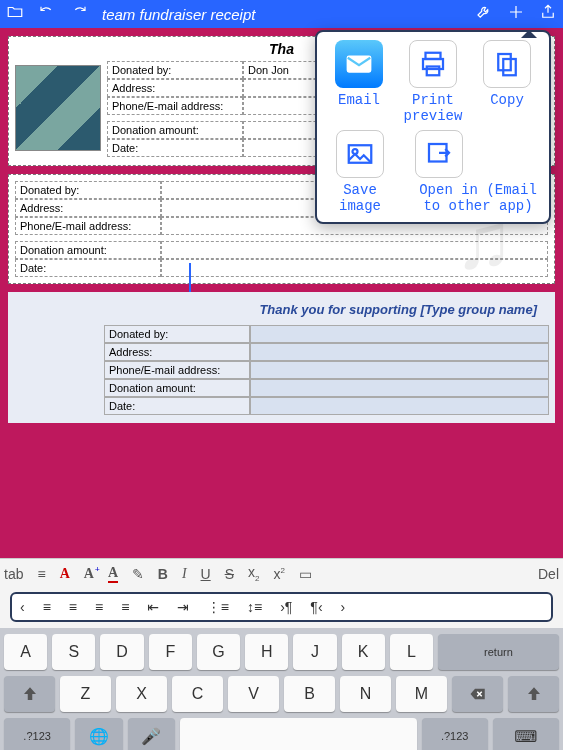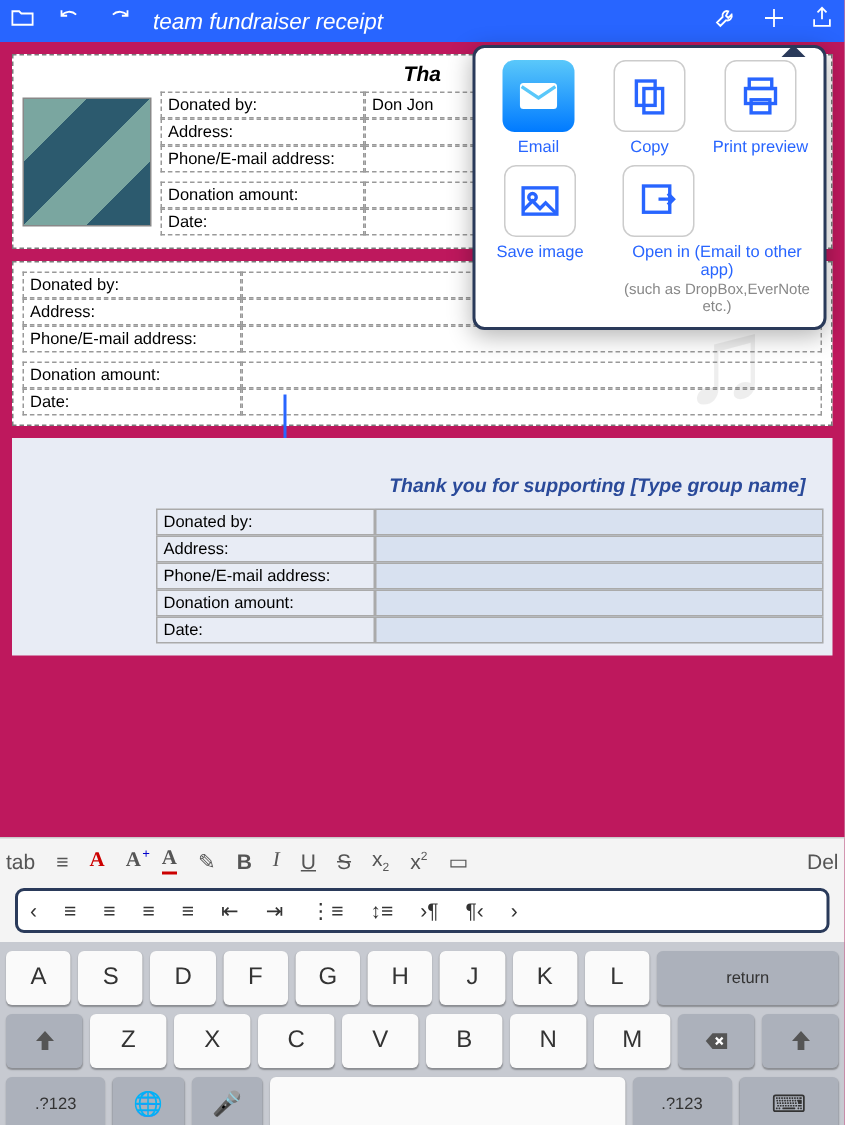--- a/index.html
+++ b/index.html
@@ -38,21 +38,21 @@
 
 
 .popover { position: absolute; top: 30px; right: 12px; width: 236px; background: #fff; border: 2px solid #2a3a5a; border-radius: 8px; box-shadow: 0 4px 16px rgba(0,0,0,0.3); padding: 8px; z-index: 50; }
 .popover::before { content: ""; position: absolute; top: -10px; right: 12px; border: 8px solid transparent; border-bottom-color: #2a3a5a; }
 .pop-grid { display: grid; grid-template-columns: 1fr 1fr 1fr; gap: 6px; }
 .pop-item { text-align: center; cursor: pointer; }
 .pop-icon { width: 48px; height: 48px; margin: 0 auto 4px; border: 1px solid #ccc; border-radius: 8px; display: flex; align-items: center; justify-content: center; }
 .pop-icon.email { background: linear-gradient(#5ac8fa,#007aff); border: none; }
 .pop-icon svg { width: 30px; height: 30px; stroke: #2865ff; fill: none; stroke-width: 1.8; }
 .pop-icon.email svg { stroke: #fff; fill: #fff; }
-.pop-label { font-size: 11px; color: #2865ff; }
+.pop-label { font-size: 14px; color: #2865ff; font-family: Liberation Mono, monospace; }
 .pop-row2 { display: grid; grid-template-columns: 1fr 1.8fr; gap: 20px; margin-top: 6px; }
 .pop-sub { font-size: 10px; color: #888; text-align: center; margin-top: 2px; }
 
 
 .fmt-bar { height: 30px; background: #f4f4f4; border-top: 1px solid #ccc; display: flex; align-items: center; padding: 0 4px; gap: 14px; font-size: 13px; color: #555; }
 .fbtn { cursor: pointer; font-size: 14px; }
 .fbtn.red { color: #c00; }
 .fbtn.blueplus { position: relative; }
 .fbtn.blueplus::after { content: "+"; color: #00c; font-size: 9px; position: absolute; top: -2px; right: -6px; }
 .fbtn.underlineA { text-decoration: none; border-bottom: 2px solid #c00; }
@@ -154,21 +154,21 @@
         <div class="rlabel">Donation amount:</div>
         <div class="rval"></div>
       </div>
     <div class="rcell-row">
         <div class="rlabel">Date:</div>
         <div class="rval"></div>
       </div>
     <div class="cursor-bar"></div>
   </div>
 
-  <div class="receipt3" style="position:relative; padding:18px 6px 8px;">
+  <div class="receipt3" style="position:relative; padding:4px 6px 8px;">
     <div class="receipt-title">Thank you for supporting [Type group name]</div>
     <div style="margin-left:90px;">
       <div class="rcell-row">
           <div class="rlabel">Donated by:</div>
           <div class="rval"></div>
         </div>
       <div class="rcell-row">
           <div class="rlabel">Address:</div>
           <div class="rval"></div>
         </div>
@@ -191,61 +191,60 @@
 <div class="popover">
   <div class="pop-grid">
     <div class="pop-item">
       <div class="pop-icon email">
           <svg viewBox="0 0 24 24">
             <rect x="3" y="6" width="18" height="12" rx="1" fill="#fff"></rect>
             <path d="M3 7l9 6 9-6" stroke="#5ac8fa" fill="none"></path>
           </svg>
         </div>
       <div class="pop-label">Email</div>
-    </div>
-    <div class="pop-item">
-      <div class="pop-icon">
-          <svg viewBox="0 0 24 24">
-            <rect x="5" y="4" width="10" height="13"></rect>
-            <rect x="9" y="8" width="10" height="13"></rect>
-          </svg>
-        </div>
-      <div class="pop-label">Copy</div>
     </div>
     <div class="pop-item">
       <div class="pop-icon">
           <svg viewBox="0 0 24 24">
             <rect x="6" y="3" width="12" height="5"></rect>
             <rect x="4" y="8" width="16" height="8"></rect>
             <rect x="7" y="14" width="10" height="7"></rect>
           </svg>
         </div>
       <div class="pop-label">Print preview</div>
     </div>
+    <div class="pop-item">
+      <div class="pop-icon">
+          <svg viewBox="0 0 24 24">
+            <rect x="5" y="4" width="10" height="13"></rect>
+            <rect x="9" y="8" width="10" height="13"></rect>
+          </svg>
+        </div>
+      <div class="pop-label">Copy</div>
+    </div>
   </div>
   <div class="pop-row2">
     <div class="pop-item">
       <div class="pop-icon">
           <svg viewBox="0 0 24 24">
             <rect x="3" y="5" width="18" height="14"></rect>
             <circle cx="8" cy="10" r="2"></circle>
             <path d="M3 17l5-5 4 4 3-3 6 6"></path>
           </svg>
         </div>
       <div class="pop-label">Save image</div>
     </div>
     <div class="pop-item">
       <div class="pop-icon" style="margin-left:0;">
           <svg viewBox="0 0 24 24">
             <rect x="4" y="4" width="14" height="14"></rect>
             <path d="M12 11h8M17 8l3 3-3 3"></path>
           </svg>
         </div>
       <div class="pop-label">Open in (Email to other app)</div>
-      <div class="pop-sub">(such as DropBox,EverNote etc.)</div>
     </div>
   </div>
 </div>
 
 <div class="fmt-bar">
   <span class="fbtn">tab</span>
   <span class="fbtn">≡</span>
   <span class="fbtn red" style="font-family:serif;font-weight:bold;">A</span>
   <span class="fbtn blueplus" style="font-family:serif;font-weight:bold;">A</span>
   <span class="fbtn underlineA" style="font-family:serif;font-weight:bold;">A</span>

